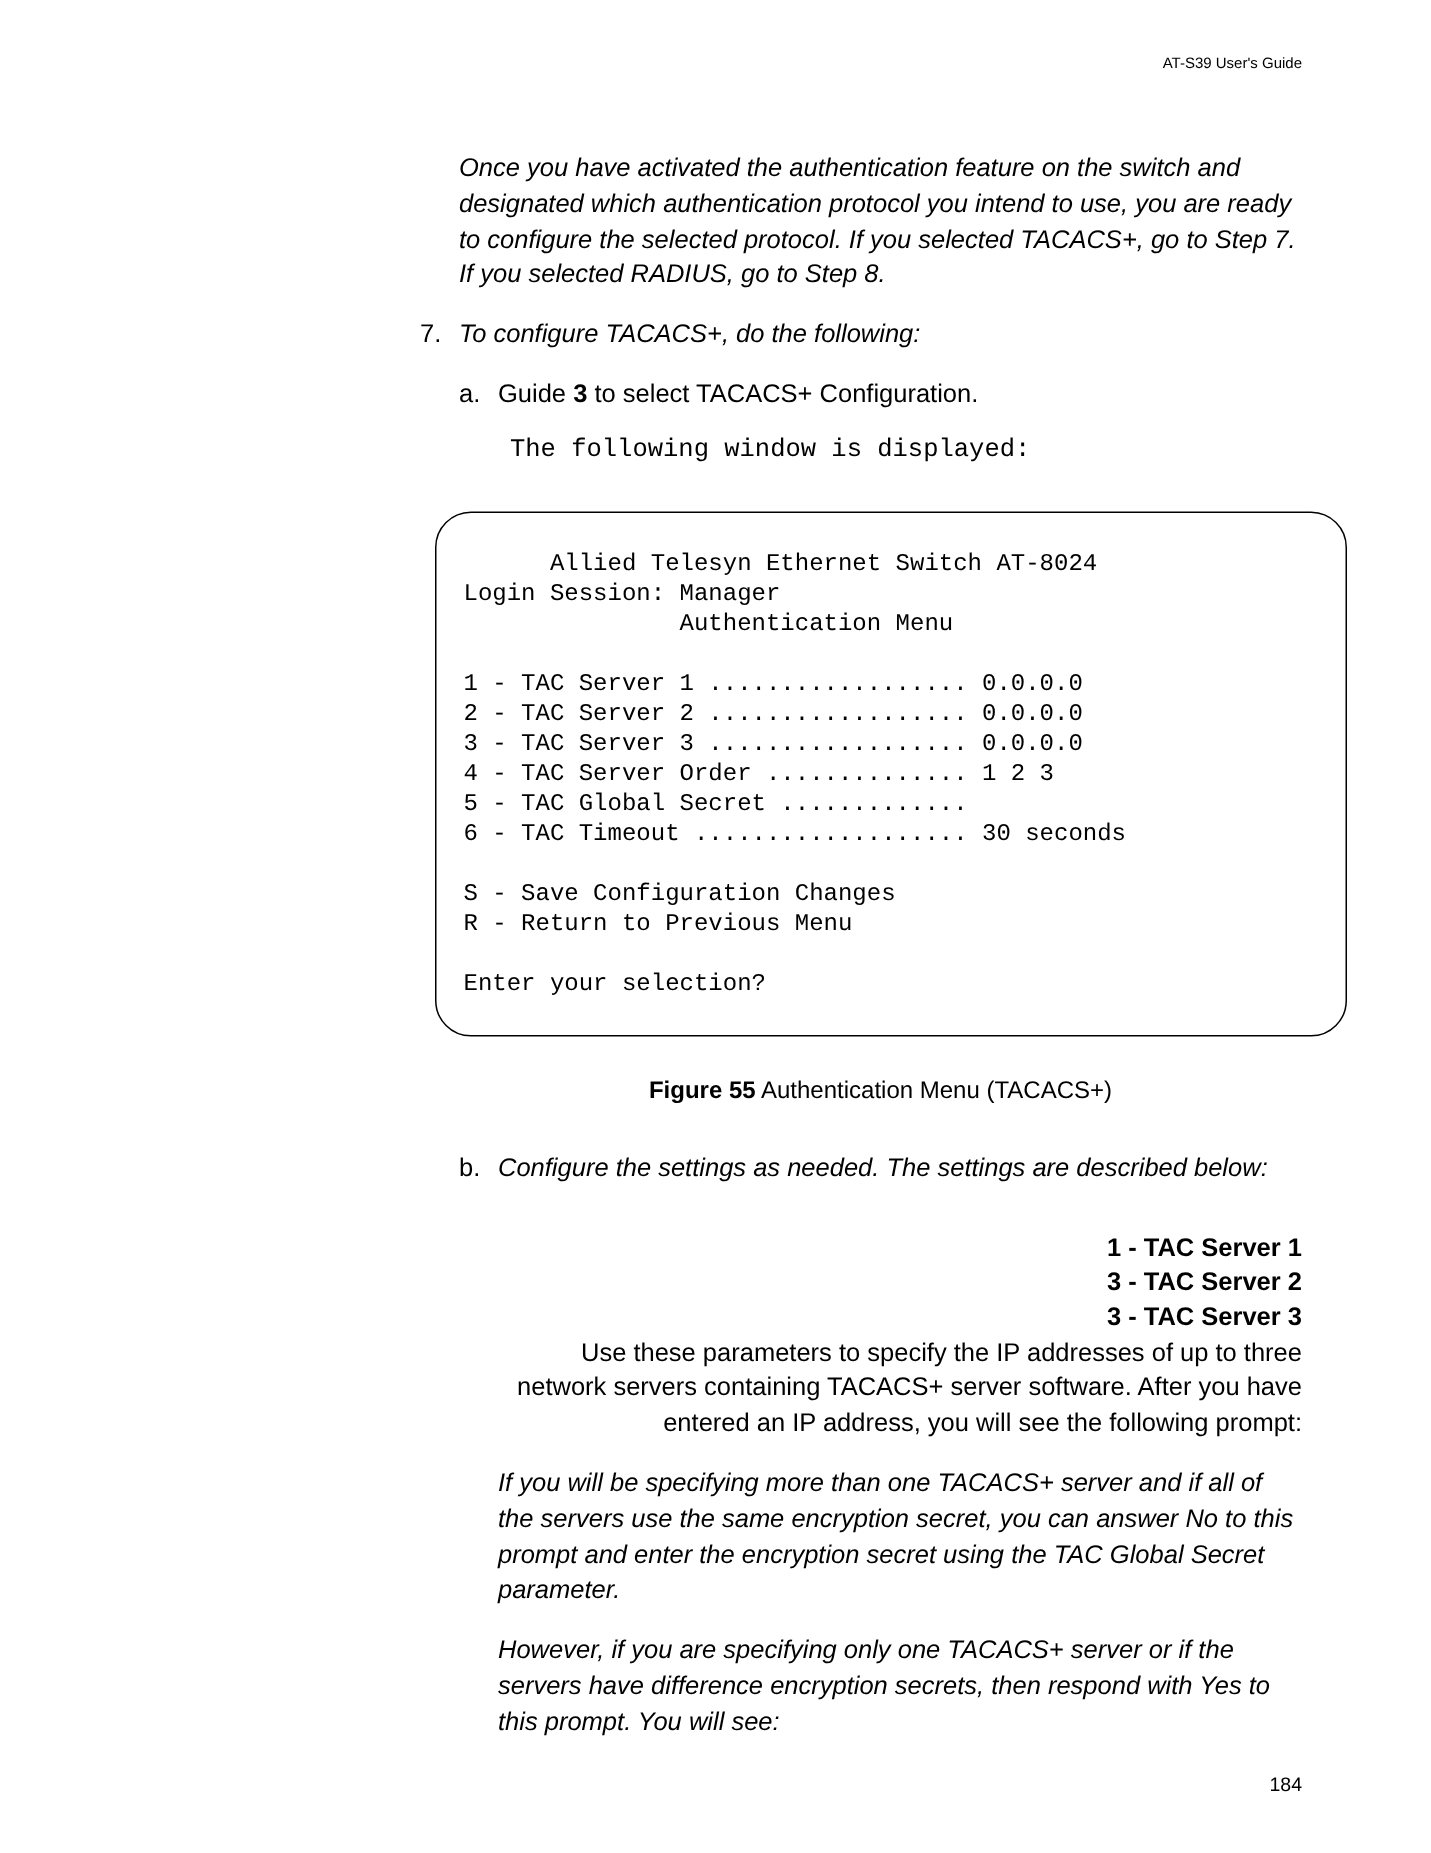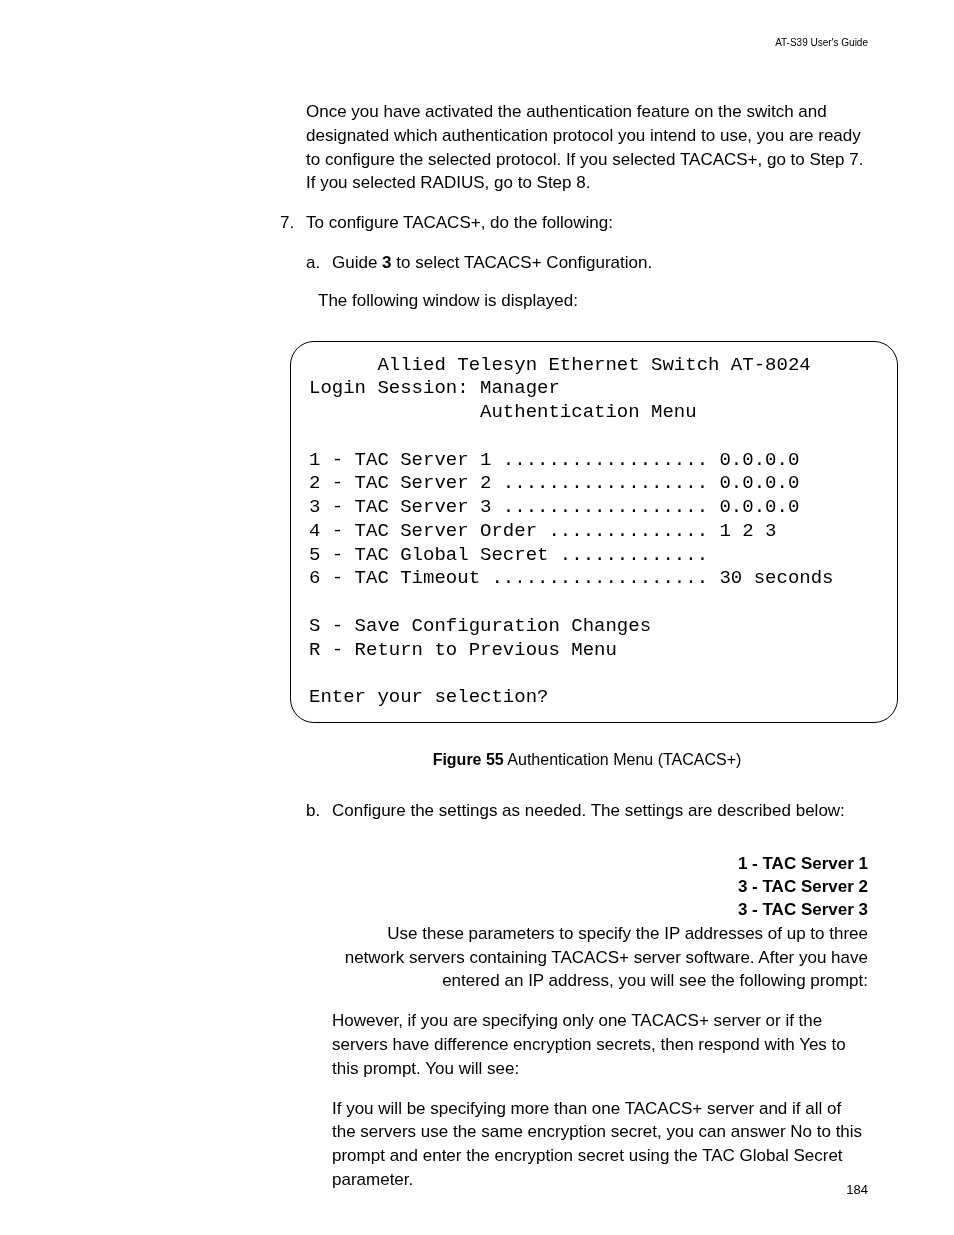--- a/index.html
+++ b/index.html
@@ -23,20 +23,21 @@
       font-size: 10px;
       color: #000;
       margin-bottom: 50px;
     }
     .content {
       margin-left: 220px;
       margin-right: 0;
     }
     .para {
       margin-bottom: 16px;
+      font-style: italic;
     }
     .step-list {
       margin-left: -26px;
     }
     .step-item {
       display: flex;
       margin-bottom: 14px;
     }
     .step-num {
       width: 26px;
@@ -51,29 +52,30 @@
       margin-left: 0;
     }
     .sub-letter {
       width: 26px;
       flex-shrink: 0;
     }
     .sub-body {
       flex: 1;
     }
     .sub-indent {
-      margin-left: 12px;
+      margin-left: 34px;
       margin-bottom: 14px;
+      font-family: Liberation Mono, monospace;
     }
     .terminal-box {
       border: 1px solid #000;
       border-radius: 24px;
-      padding: 12px 18px;
+      padding: 24px 18px;
       font-family: 'Courier New', monospace;
-      font-size: 19px;
+      font-size: 16px;
       line-height: 1.25;
       margin-top: 10px;
       margin-bottom: 26px;
       white-space: pre;
       margin-left: -16px;
       margin-right: -30px;
     }
     .figure-caption {
       text-align: center;
       margin-bottom: 28px;
@@ -166,21 +168,21 @@
 
     <div class="after-step">
       <div class="param-block">
         <div class="param-header">1 - TAC Server 1</div>
         <div class="param-header">3 - TAC Server 2</div>
         <div class="param-header">3 - TAC Server 3</div>
         <div>Use these parameters to specify the IP addresses of up to three network servers containing TACACS+ server software. After you have entered an IP address, you will see the following prompt:</div>
       </div>
 
 
+      <p class="para">If you will be specifying more than one TACACS+ server and if all of the servers use the same encryption secret, you can answer No to this prompt and enter the encryption secret using the TAC Global Secret parameter.</p>
+
       <p class="para">However, if you are specifying only one TACACS+ server or if the servers have difference encryption secrets, then respond with Yes to this prompt. You will see:</p>
-
-      <p class="para">If you will be specifying more than one TACACS+ server and if all of the servers use the same encryption secret, you can answer No to this prompt and enter the encryption secret using the TAC Global Secret parameter.</p>
     </div>
   </div>
 
 </div>
 
 <div class="page-number">184</div>
 
 </body></html>

